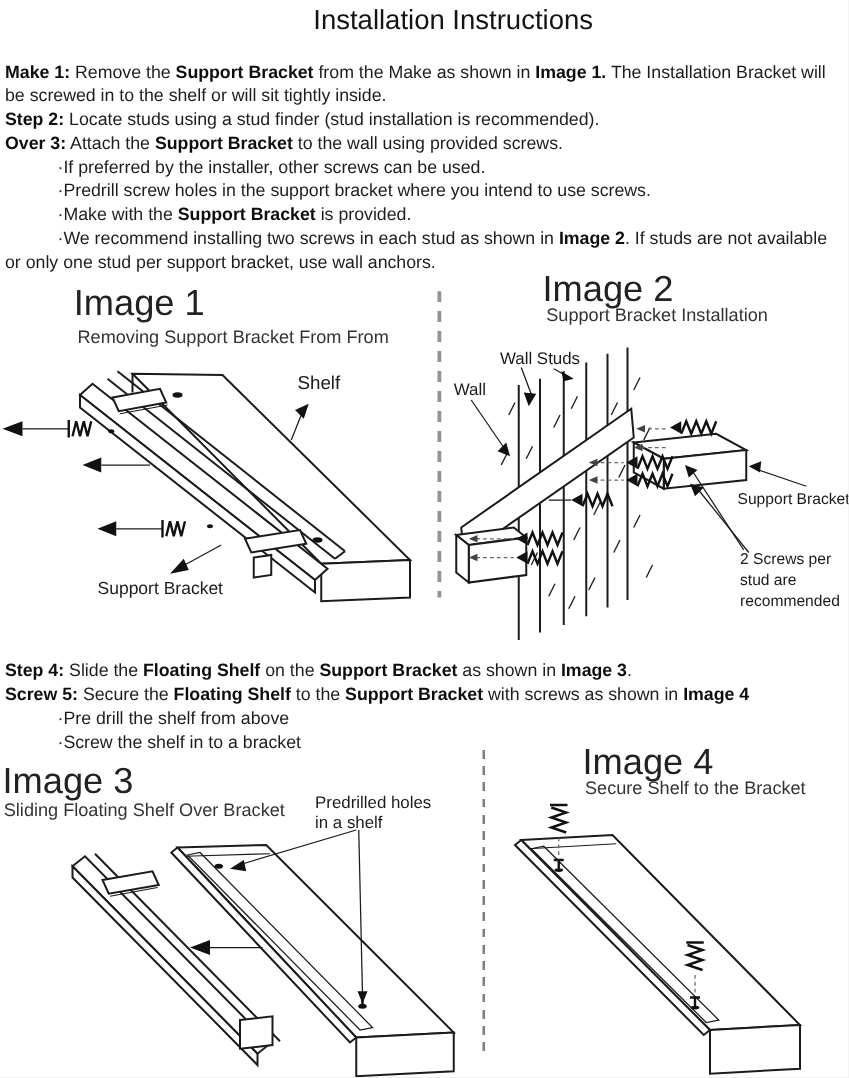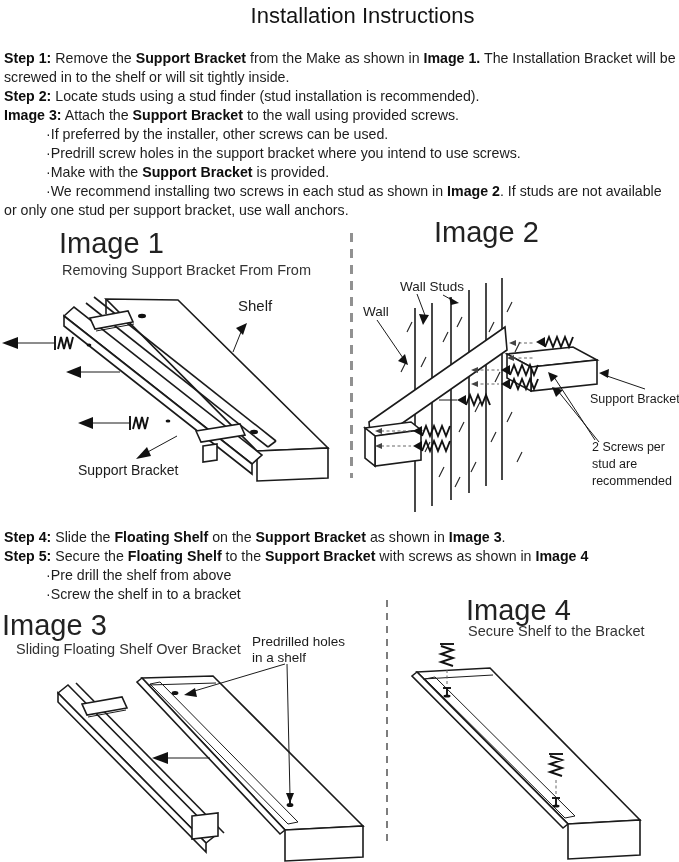--- a/index.html
+++ b/index.html
@@ -30,34 +30,35 @@
   .dash{stroke:#666;stroke-width:1;fill:none;stroke-dasharray:3 2.5;}
 </style>
 </head>
 <body>
 
 <div class="page">
 
   <div class="title">Installation Instructions</div>
 
   <div id="steps-top" class="steps">
-    <p class="step"><b>Step 1:</b><span> Remove the </span><b>Support Bracket</b><span> from the Make as shown in </span><b>Image 1.</b><span> The Installation Bracket will be screwed in to the shelf or will sit tightly inside.</span></p>
+    <p class="step"><b>Make 1:</b><span> Remove the </span><b>Support Bracket</b><span> from the Make as shown in </span><b>Image 1.</b><span> The Installation Bracket will be screwed in to the shelf or will sit tightly inside.</span></p>
     <p class="step"><b>Step 2:</b><span> Locate studs using a stud finder (stud installation is recommended).</span></p>
-    <p class="step"><b>Image 3:</b><span> Attach the </span><b>Support Bracket</b><span> to the wall using provided screws.</span></p>
+    <p class="step"><b>Over 3:</b><span> Attach the </span><b>Support Bracket</b><span> to the wall using provided screws.</span></p>
     <p class="bullet">·If preferred by the installer, other screws can be used.</p>
     <p class="bullet">·Predrill screw holes in the support bracket where you intend to use screws.</p>
     <p class="bullet"><span>·Make with the </span><b>Support Bracket</b><span> is provided.</span></p>
     <p class="bullet"><span>·We recommend installing two screws in each stud as shown in </span><b>Image 2</b><span>. If studs are not available or only one stud per support bracket, use wall anchors.</span></p>
   </div>
 
   <div class="fig-title" style="left:59px;top:227px;">Image 1</div>
   <div class="fig-sub" style="left:62px;top:262px;">Removing Support Bracket From From</div>
   <div class="fig-title" style="left:434px;top:216px;">Image 2</div>
+  <div class="fig-sub" style="left:437px;top:245px;">Support Bracket Installation</div>
   <div class="fig-title" style="left:2px;top:609px;">Image 3</div>
-  <div class="fig-sub" style="left:16px;top:641px;">Sliding Floating Shelf Over Bracket</div>
+  <div class="fig-sub" style="left:3px;top:641px;">Sliding Floating Shelf Over Bracket</div>
   <div class="fig-title" style="left:466px;top:594px;">Image 4</div>
   <div class="fig-sub" style="left:468px;top:623px;">Secure Shelf to the Bracket</div>
 
   <div id="divider-1" class="divider"></div>
   <div id="divider-2" class="divider"></div>
 
   <svg class="fig" style="left:0;top:285px;" width="350" height="230" viewBox="0 0 350 230">
     <g>
       <polygon class="fw" points="106,14 178,15 328,163 257,166"></polygon>
       <polygon class="fw" points="257,166 328,163 328,193 257,196"></polygon>
@@ -263,18 +264,18 @@
       <path class="coil" d="M160,128 L172,132 L160,136 L172,140 L160,144 L172,148"></path>
       <line class="dash" x1="166" y1="152" x2="166" y2="167"></line>
       <line class="coil" x1="162" y1="170" x2="170" y2="170"></line>
       <line class="coil" x1="166" y1="170" x2="166" y2="177"></line>
       <ellipse class="blk" cx="166" cy="178" rx="3.5" ry="1.5"></ellipse>
     </g>
   </svg>
 
   <div id="steps-bottom" class="steps">
     <p class="step"><b>Step 4:</b><span> Slide the </span><b>Floating Shelf</b><span> on the </span><b>Support Bracket</b><span> as shown in </span><b>Image 3</b><span>.</span></p>
-    <p class="step"><b>Step 5:</b><span> Secure the </span><b>Floating Shelf</b><span> to the </span><b>Support Bracket</b><span> with screws as shown in </span><b>Image 4</b></p>
+    <p class="step"><b>Screw 5:</b><span> Secure the </span><b>Floating Shelf</b><span> to the </span><b>Support Bracket</b><span> with screws as shown in </span><b>Image 4</b></p>
     <p class="bullet">·Pre drill the shelf from above</p>
     <p class="bullet">·Screw the shelf in to a bracket</p>
   </div>
 
 </div>
 
 </body></html>

